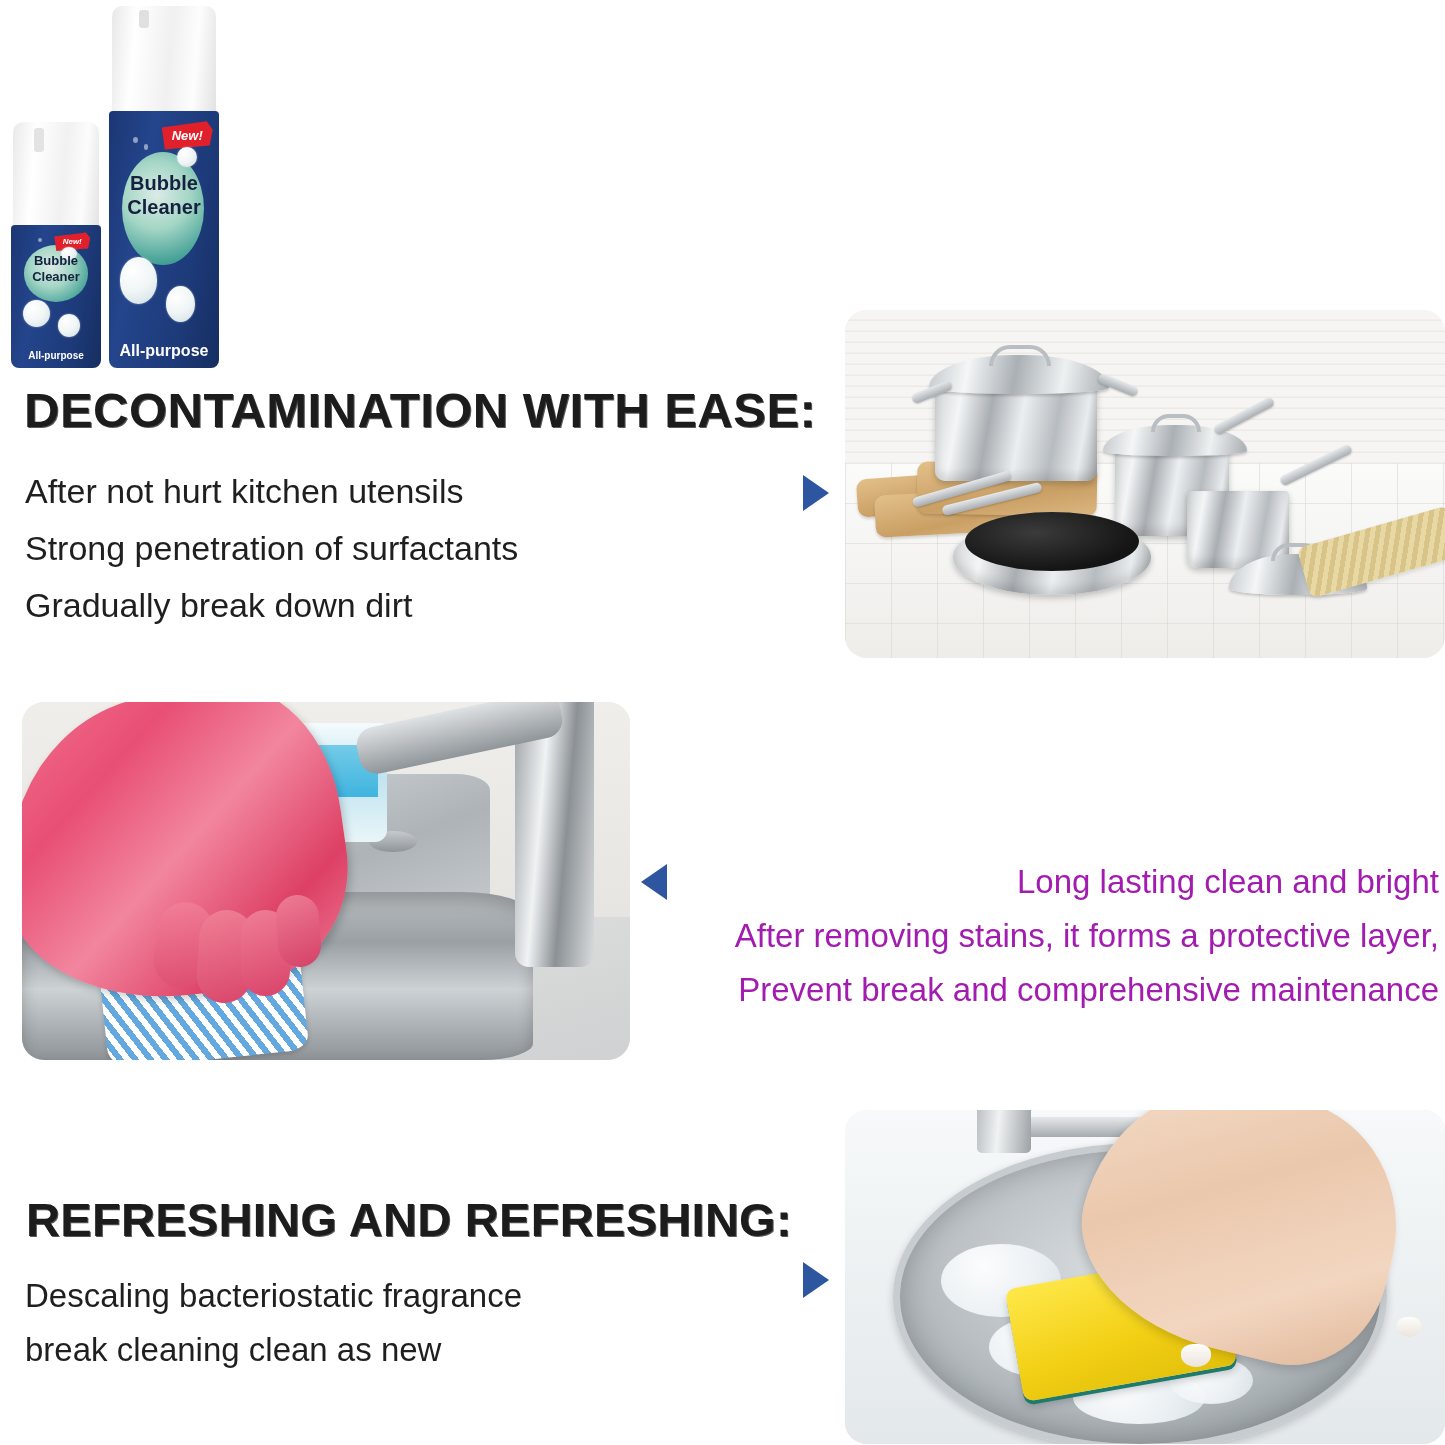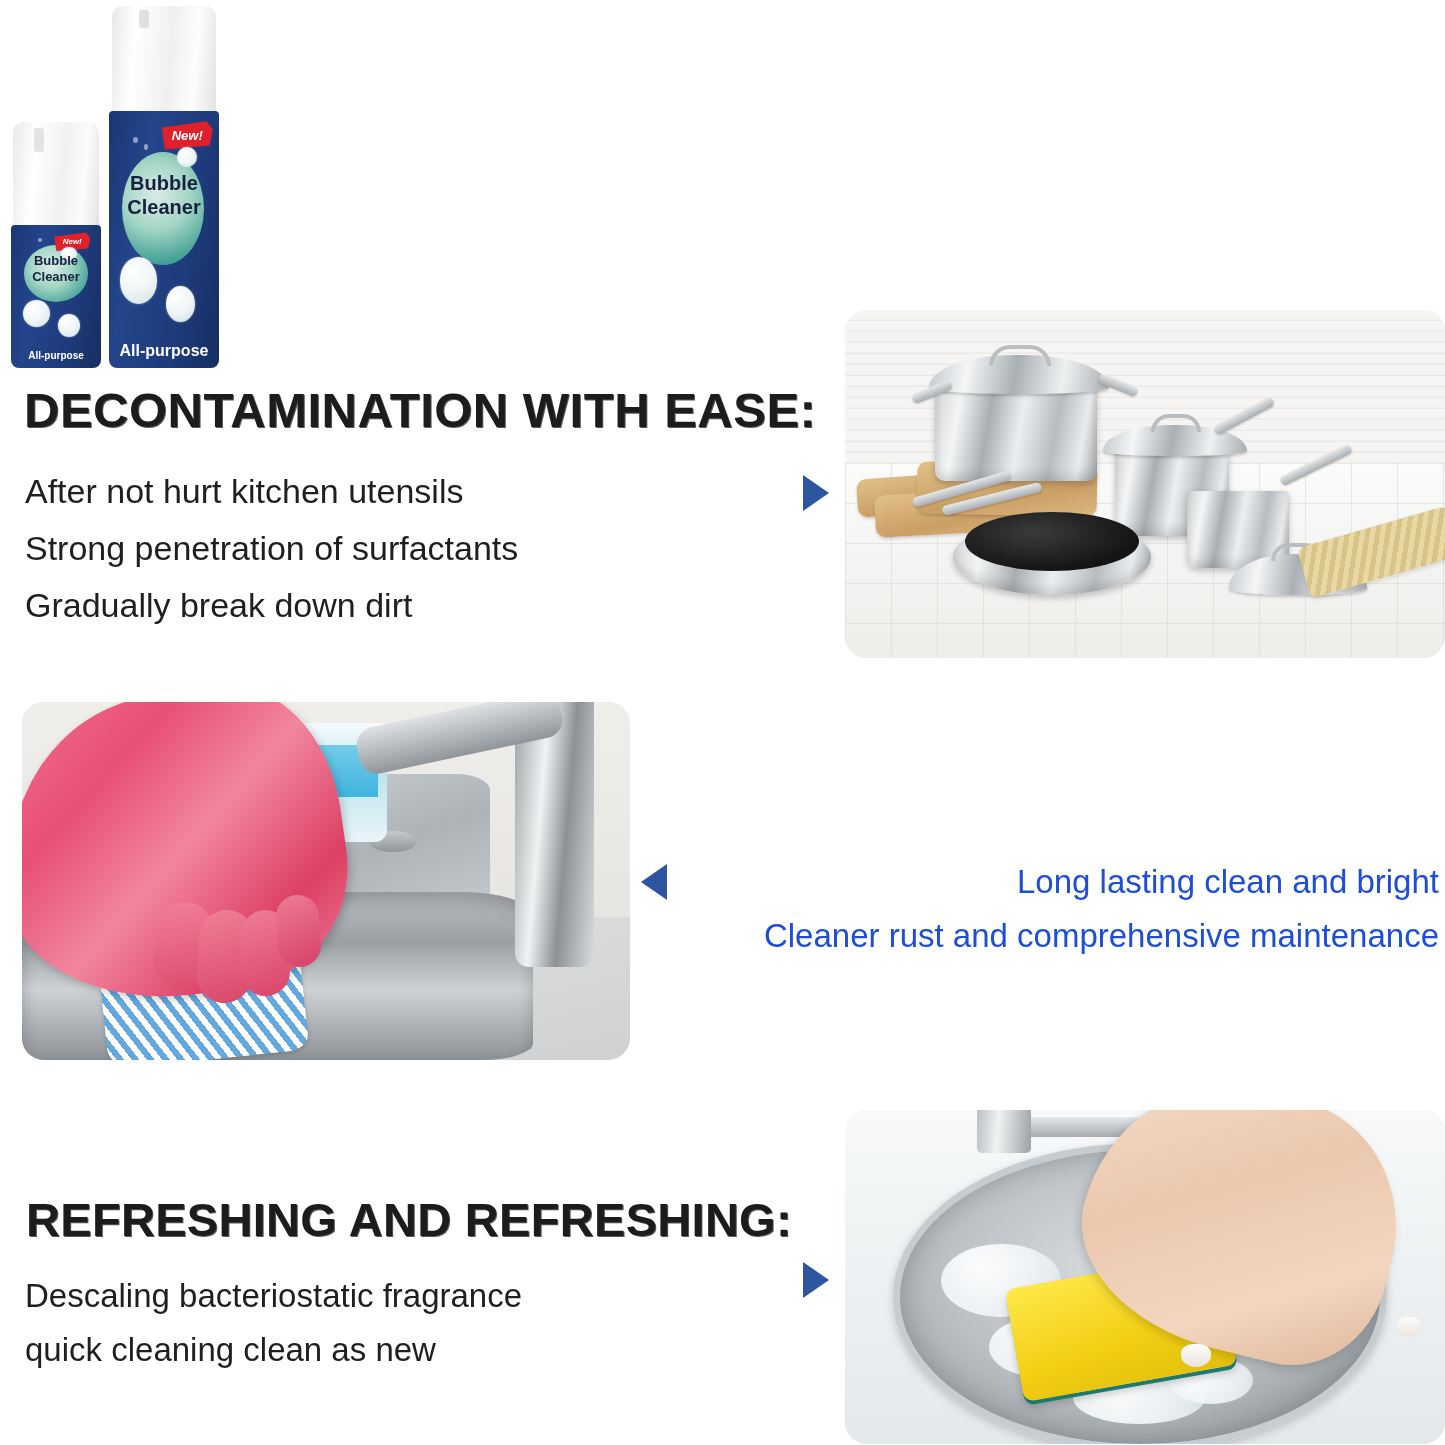--- a/index.html
+++ b/index.html
@@ -178,21 +178,21 @@
     font-family:"Liberation Sans", sans-serif;
     text-shadow:1px 1px 0 #5a5a5a;
   }
 
   #heading-decontamination{left:24px;top:382px;font-size:49px;letter-spacing:.5px;}
   #body-decontamination{left:25px;top:468px;font-size:34px;line-height:46px;}
   #body-decontamination div{margin:0 0 11px 0;}
 
   #heading-antirust{left:640px;top:770px;font-size:47px;letter-spacing:.3px;}
   #body-antirust{right:6px;top:858px;font-size:33px;line-height:48px;text-align:right;
-    position:absolute;color:#1d4ed8;}
+    position:absolute;color:#a21caf;}
   #body-antirust div{margin:0 0 6px 0;}
 
   #heading-refreshing{left:26px;top:1192px;font-size:47px;letter-spacing:.3px;}
   #body-refreshing{left:25px;top:1272px;font-size:33px;line-height:48px;}
   #body-refreshing div{margin:0 0 6px 0;}
 
   
   .arrow{position:absolute;width:0;height:0;}
   .arrow-right{border-top:18px solid transparent;border-bottom:18px solid transparent;
     border-left:26px solid #2d55a0;}
@@ -326,27 +326,28 @@
     <div>After not hurt kitchen utensils</div>
     <div>Strong penetration of surfactants</div>
     <div>Gradually break down dirt</div>
   </div>
 
   <div class="arrow arrow-right" id="arrow-decontamination"></div>
 
 
   <div id="body-antirust">
     <div>Long lasting clean and bright</div>
-    <div>Cleaner rust and comprehensive maintenance</div>
+    <div>After removing stains, it forms a protective layer,</div>
+    <div>Prevent break and comprehensive maintenance</div>
   </div>
 
   <div class="arrow arrow-left" id="arrow-antirust"></div>
 
   <div class="section-heading" id="heading-refreshing">REFRESHING AND REFRESHING:</div>
 
   <div id="body-refreshing" style="position:absolute;color:#1f1f1f;">
     <div>Descaling bacteriostatic fragrance</div>
-    <div>quick cleaning clean as new</div>
+    <div>break cleaning clean as new</div>
   </div>
 
   <div class="arrow arrow-right" id="arrow-refreshing"></div>
 
 </div>
 
 </body></html>

